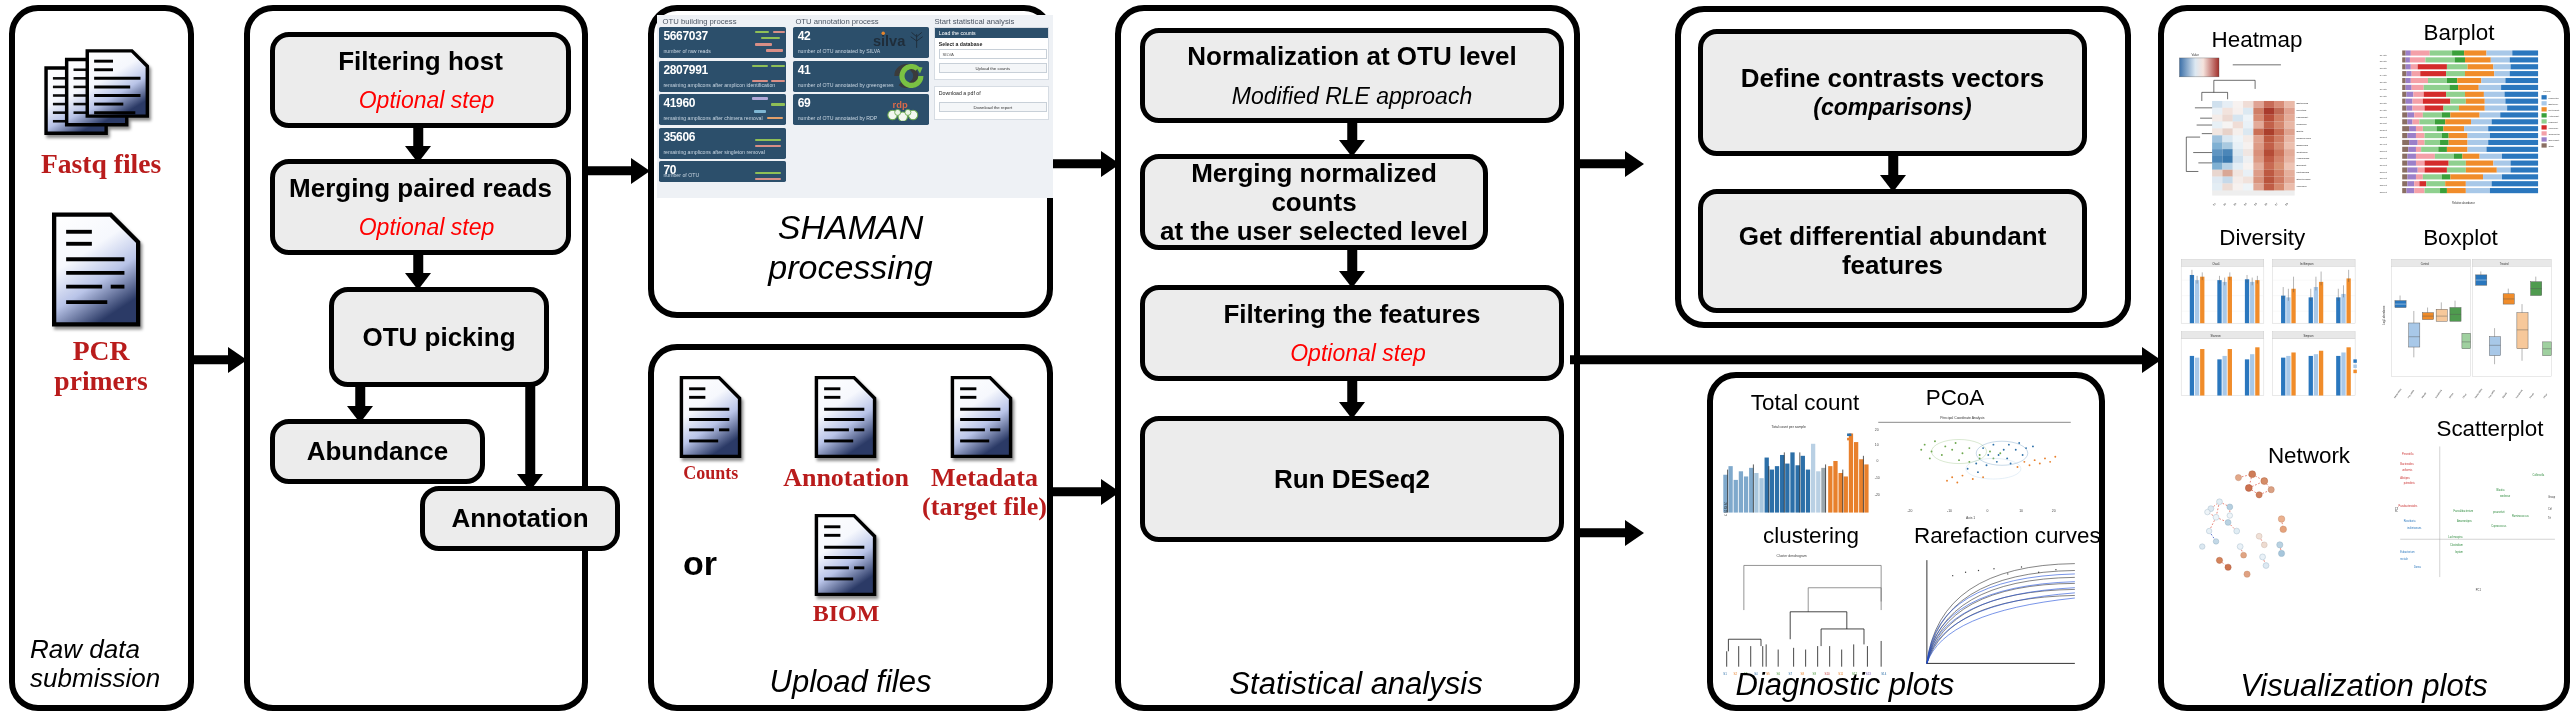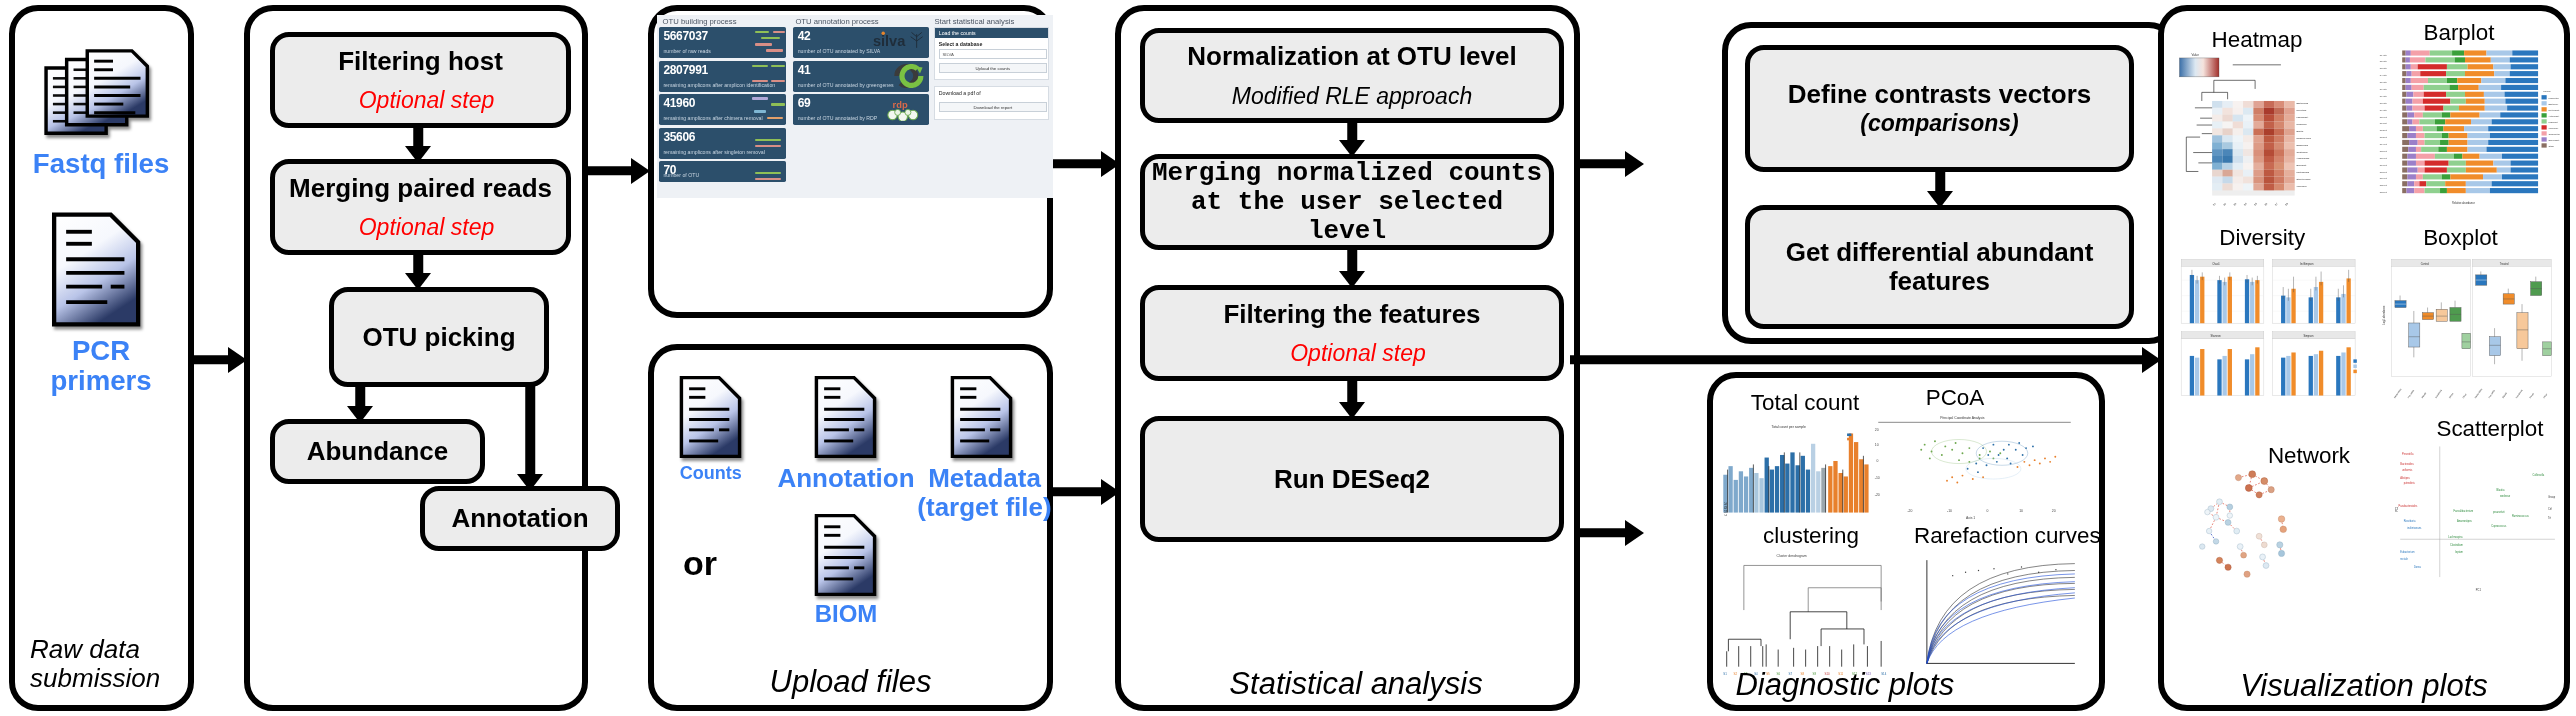--- a/index.html
+++ b/index.html
@@ -77,21 +77,21 @@
     border-top:13.8px solid transparent;
     border-bottom:13.8px solid transparent;
     border-left:19px solid #000;
   }
 
   
   .doc { position:relative; display:block; filter:drop-shadow(2.6px 3.4px 1.7px rgba(0,0,0,0.45)); }
 
   
   .icon-caption {
-    position:absolute; text-align:center; font-weight:bold; font-size:27.6px; line-height:1.08; color:#3b82f6;
+    position:absolute; text-align:center; font-weight:bold; font-size:27.6px; line-height:1.08; color:#b91c1c;font-family:Liberation Serif, serif;
   }
   .raw-label {
     position:absolute; font-style:italic; font-size:26px; line-height:1.12; color:#000;
   }
 
   
   .shaman-shot { position:absolute; background:#eef1f5; overflow:hidden; }
   .sh-col-title { position:absolute; font-size:7.7px; color:#4b5563; white-space:nowrap; }
   .sh-card { position:absolute; background:#2c4f6b; border-radius:1.7px; overflow:hidden; }
   .sh-num { position:absolute; left:4.3px; top:2.6px; color:#fff; font-weight:bold; font-size:12px; letter-spacing:-0.3px;}
@@ -339,20 +339,24 @@
         <div class="sh-txt" style="left:3.4px; top:13px; font-weight:bold;">Select a database</div>
         <div class="sh-field" style="left:3.4px; top:21.5px; width:108px; height:9.5px; padding:1.7px 2.6px;">SILVA</div>
         <div class="sh-btn" style="left:3.4px; top:35px; width:108px; height:10.3px; line-height:10.3px;">Upload the counts</div>
       </div>
       <div class="sh-panelR" style="left:277px; top:71px; width:115px; height:34px;">
         <div class="sh-txt" style="left:3.4px; top:3.4px;">Download a pdf of</div>
         <div class="sh-btn" style="left:3.4px; top:15.5px; width:108px; height:10.3px; line-height:10.3px;">Download the report</div>
       </div>
     </div>
 
+    <div style="position:absolute; left:0; right:0; top:196px; text-align:center; font-style:italic; font-size:34px; line-height:1.18;">
+      <span>SHAMAN</span><br>
+      <span>processing</span>
+    </div>
   </div>
 
   <div class="panel" style="left:648px; top:344px; width:405px; height:367px;">
 
     <div style="position:absolute; left:24px; top:24px; width:65px; height:86px;">
       <svg class="doc" width="65" height="86" viewBox="0 0 76 100">
         <defs>
             <linearGradient id="g3" x1="0" y1="0" x2="0.5" y2="1">
           <stop offset="0%" stop-color="#ffffff"></stop>
               <stop offset="42%" stop-color="#f6f8fd"></stop>
@@ -444,21 +448,21 @@
     <div class="stepbox" style="left:19px; top:17px; width:424px; height:95px;">
       <div class="t1">Normalization at OTU level</div>
       <div class="t2 blk">Modified RLE approach</div>
     </div>
 
     <div class="arr-v" style="left:214px; top:108px; width:34px; height:38px;">
       <div class="shaft" style="height:22.4px;"></div>
       <div class="head" style="top:20.7px;"></div>
     </div>
 
-    <div class="stepbox" style="left:19px; top:143px; width:414px; height:96px;font-family:Liberation Mono, monospace;">
+    <div class="stepbox" style="left:19px; top:143px; width:348px; height:96px;">
       <div class="t1">
         <span>Merging normalized counts</span><br>
         <span>at the user selected level</span>
       </div>
     </div>
 
     <div class="arr-v" style="left:214px; top:236px; width:34px; height:41px;">
       <div class="shaft" style="height:26px;"></div>
       <div class="head" style="top:24px;"></div>
     </div>
@@ -488,21 +492,21 @@
   <div class="arr-h" style="left:1580px; top:517px; width:64px; height:31px;">
     <div class="shaft" style="width:46px;"></div>
     <div class="head" style="left:45px;"></div>
   </div>
 
   <div class="arr-h" style="left:1570px; top:344px; width:594px; height:31px;">
     <div class="shaft" style="width:575px;"></div>
     <div class="head" style="left:572px;"></div>
   </div>
 
-  <div class="panel" style="left:1675px; top:22px; width:456px; height:322px;margin-left:47px;">
+  <div class="panel" style="left:1675px; top:6px; width:456px; height:322px;">
 
     <div class="stepbox" style="left:17px; top:17px; width:389px; height:127px;">
       <div class="t1">Define contrasts vectors</div>
       <div class="t2 bolditalic">(comparisons)</div>
     </div>
 
     <div class="arr-v" style="left:195px; top:141px; width:34px; height:40px;">
       <div class="shaft" style="height:24px;"></div>
       <div class="head" style="top:22.4px;"></div>
     </div>

